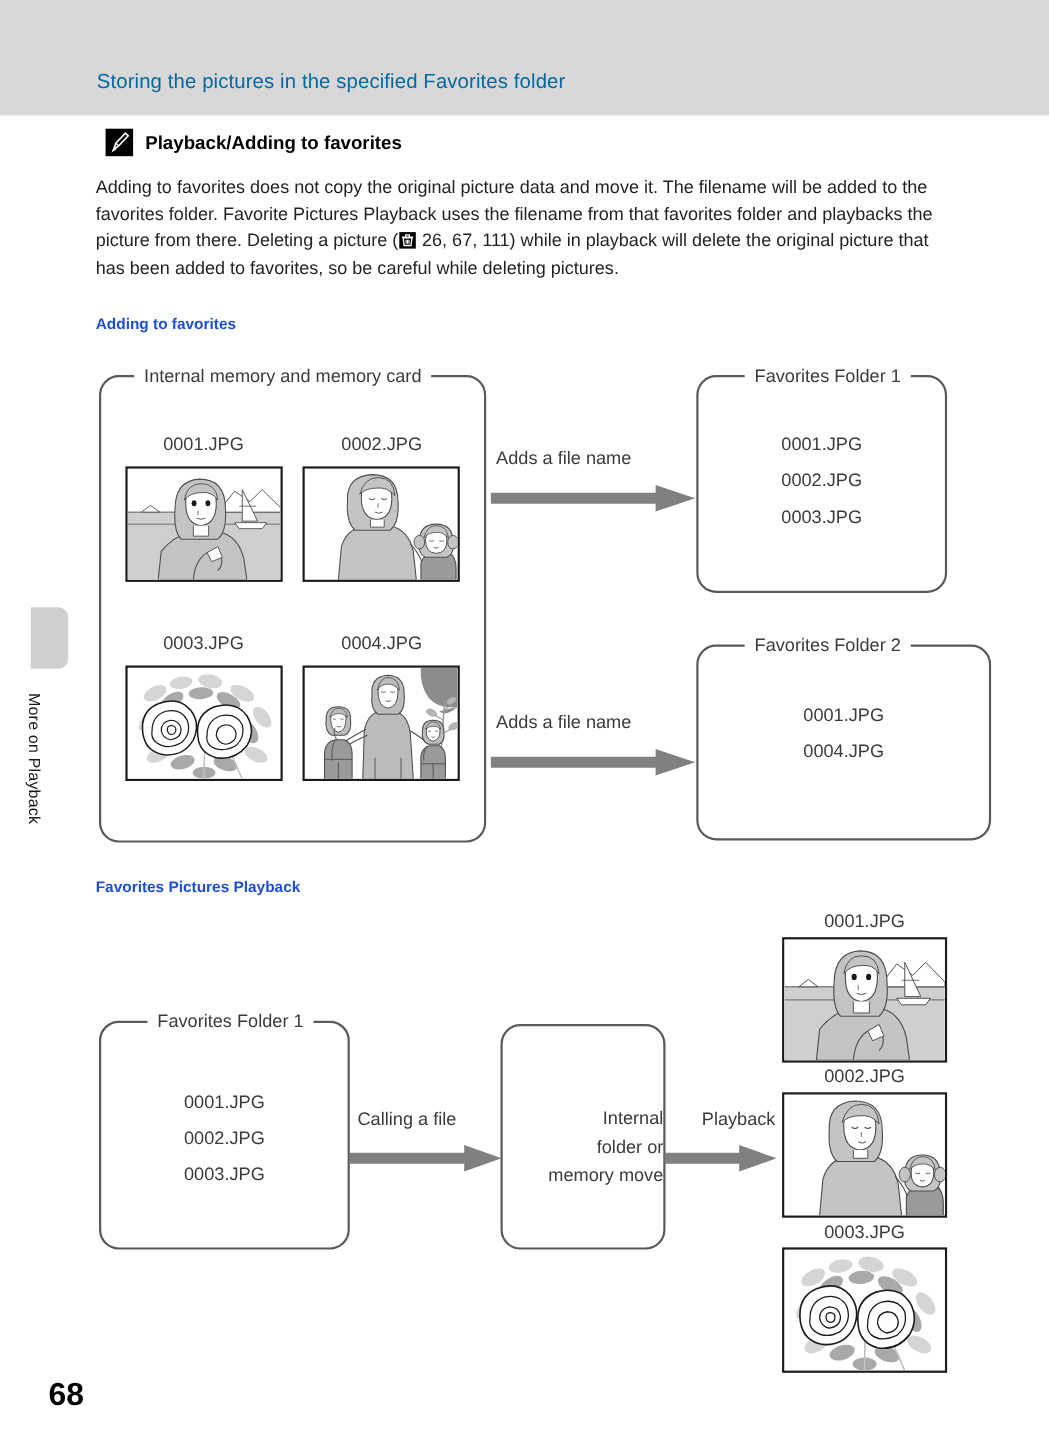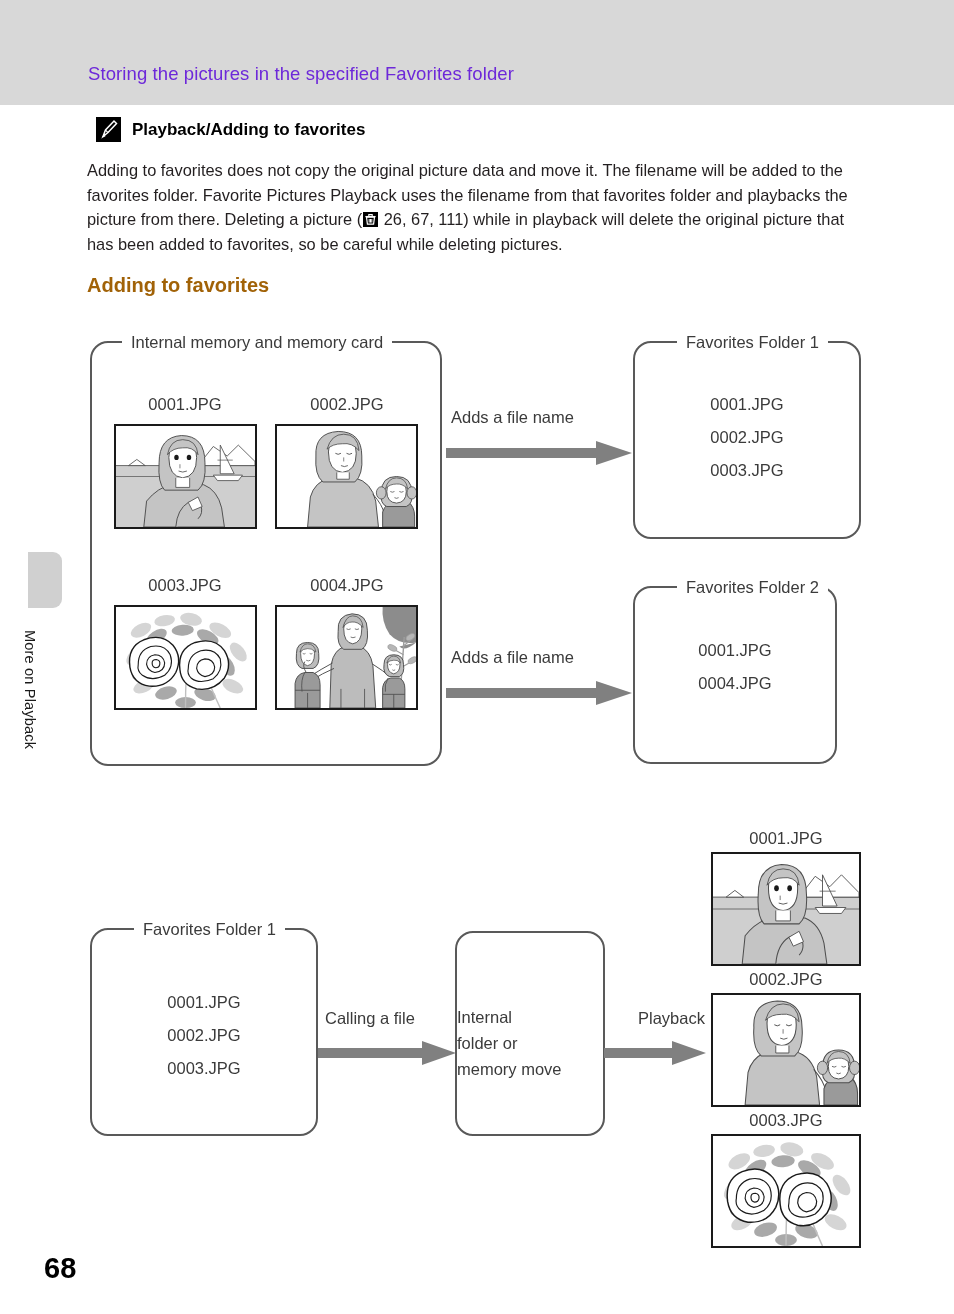--- a/index.html
+++ b/index.html
@@ -13,21 +13,21 @@
   }
   .page{position:absolute;inset:0;}
 
   
   .header-band{
     position:absolute;left:0;top:0;width:954px;height:105px;
     background:#d8d8d8;
   }
   .header-title{
     position:absolute;left:88px;top:63px;
-    font-size:18.5px;font-weight:400;color:#6d28d9;
+    font-size:18.5px;font-weight:400;color:#0369a1;
     letter-spacing:0.1px;white-space:nowrap;
   }
 
   
   .note-head{
     position:absolute;left:96px;top:117px;
     display:flex;align-items:center;gap:11px;
   }
   .pencil-icon{
     width:25px;height:25px;background:#000;
@@ -42,22 +42,23 @@
     text-align:left;
   }
   .inline-icon{
     display:inline-block;width:15px;height:15px;background:#000;
     position:relative;vertical-align:-2px;margin:0 1px;
   }
   .inline-icon svg{position:absolute;left:0;top:0;}
 
   
   .sec-head{
-    position:absolute;font-size:20px;font-weight:bold;color:#a16207;
+    position:absolute;font-size:14px;font-weight:bold;color:#1d4ed8;
     white-space:nowrap;
+    margin-top:12px;
   }
   #sec-adding{left:87px;top:274px;}
   #sec-playback{left:87px;top:786px;}
 
   
   .fbox{
     position:absolute;
     border:2.5px solid #595959;
     border-radius:18px;
     box-sizing:border-box;
@@ -71,40 +72,40 @@
     line-height:20px;
   }
 
   
   #box-internal{left:90px;top:341px;width:352px;height:425px;}
   #box-internal .fbox-legend{left:30px;}
 
   #box-fav1{left:633px;top:341px;width:228px;height:198px;}
   #box-fav1 .fbox-legend{left:42px;}
 
-  #box-fav2{left:633px;top:586px;width:204px;height:178px;}
+  #box-fav2{left:633px;top:586px;width:268px;height:178px;}
   #box-fav2 .fbox-legend{left:42px;}
 
   #box-fav1b{left:90px;top:928px;width:228px;height:208px;}
   #box-fav1b .fbox-legend{left:42px;}
 
   #box-mem{left:455px;top:931px;width:150px;height:205px;}
 
   .filelist{
     position:absolute;left:0;right:0;
     text-align:center;
     font-size:16.5px;line-height:33px;color:#3b3b3b;
   }
   #box-fav1 .filelist{top:45px;}
   #box-fav2 .filelist{top:46px;}
   #box-fav1b .filelist{top:56px;}
 
   .boxtext{
     position:absolute;left:0;right:0;top:71px;
-    text-align:left;font-size:16.5px;line-height:26px;color:#3b3b3b;
+    text-align:right;font-size:16.5px;line-height:26px;color:#3b3b3b;
   }
 
   
   .thumb-cap{
     position:absolute;text-align:center;font-size:16.5px;color:#3b3b3b;
     white-space:nowrap;
   }
   .thumb{
     position:absolute;border:2px solid #1a1a1a;background:#fff;
     box-sizing:border-box;overflow:hidden;
@@ -392,20 +393,21 @@
   </div>
 
   <div class="fbox" id="box-fav2">
     <div class="fbox-legend">Favorites Folder 2</div>
     <div class="filelist">
       <div>0001.JPG</div>
       <div>0004.JPG</div>
     </div>
   </div>
 
+  <div class="sec-head" id="sec-playback">Favorites Pictures Playback</div>
 
   <div class="fbox" id="box-fav1b">
     <div class="fbox-legend">Favorites Folder 1</div>
     <div class="filelist">
       <div>0001.JPG</div>
       <div>0002.JPG</div>
       <div>0003.JPG</div>
     </div>
   </div>
 

